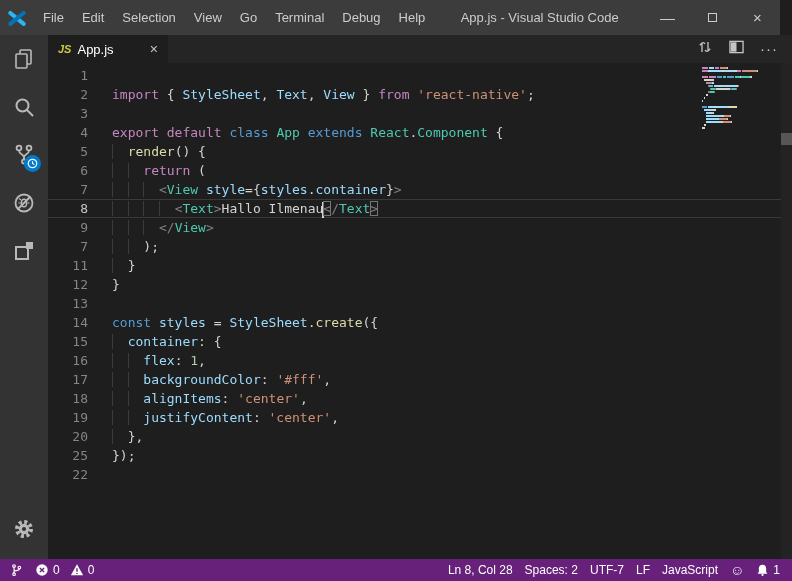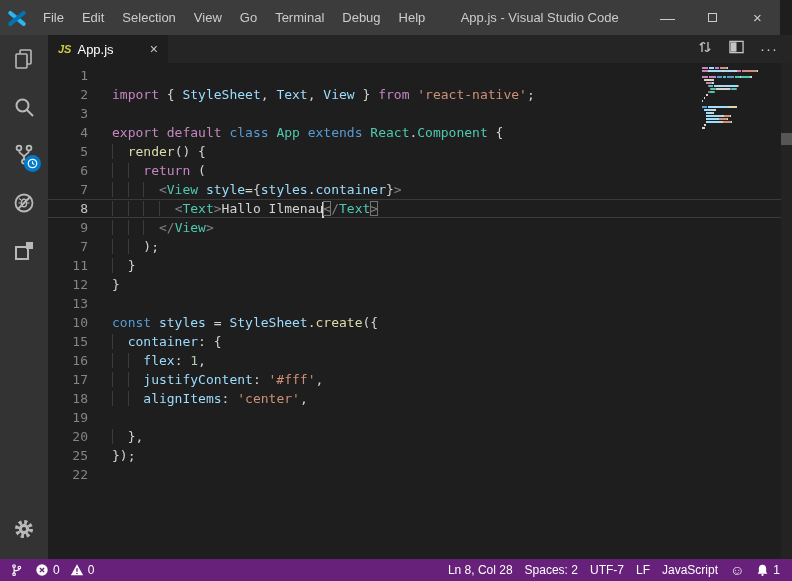--- a/index.html
+++ b/index.html
@@ -189,26 +189,26 @@
             <div class="code-line"><span class="ln">4</span><span class="code-text"><span class="tk-kw1">export</span><span class="tk-pln"> </span><span class="tk-kw1">default</span><span class="tk-pln"> </span><span class="tk-kw2">class</span><span class="tk-pln"> </span><span class="tk-type">App</span><span class="tk-pln"> </span><span class="tk-kw2">extends</span><span class="tk-pln"> </span><span class="tk-type">React</span><span class="tk-pln">.</span><span class="tk-type">Component</span><span class="tk-pln"> {</span></span></div>
             <div class="code-line"><span class="ln">5</span><span class="code-text"><span class="tk-ind">  </span><span class="tk-fn">render</span><span class="tk-pln">() {</span></span></div>
             <div class="code-line"><span class="ln">6</span><span class="code-text"><span class="tk-ind">    </span><span class="tk-kw1">return</span><span class="tk-pln"> (</span></span></div>
             <div class="code-line"><span class="ln">7</span><span class="code-text"><span class="tk-ind">      </span><span class="tk-tp">&lt;</span><span class="tk-type">View</span><span class="tk-pln"> </span><span class="tk-var">style</span><span class="tk-pln">={</span><span class="tk-var">styles</span><span class="tk-pln">.</span><span class="tk-var">container</span><span class="tk-pln">}</span><span class="tk-tp">&gt;</span></span></div>
             <div class="code-line current"><span class="ln">8</span><span class="code-text"><span class="tk-ind">        </span><span class="tk-tp">&lt;</span><span class="tk-type">Text</span><span class="tk-tp">&gt;</span><span class="tk-pln">Hallo Ilmenau</span><span class="cursor"></span><span class="tk-tp boxed">&lt;</span><span class="tk-tp">/</span><span class="tk-type">Text</span><span class="tk-tp boxed">&gt;</span></span></div>
             <div class="code-line"><span class="ln">9</span><span class="code-text"><span class="tk-ind">      </span><span class="tk-tp">&lt;/</span><span class="tk-type">View</span><span class="tk-tp">&gt;</span></span></div>
             <div class="code-line"><span class="ln">7</span><span class="code-text"><span class="tk-ind">    </span><span class="tk-pln">);</span></span></div>
             <div class="code-line"><span class="ln">11</span><span class="code-text"><span class="tk-ind">  </span><span class="tk-pln">}</span></span></div>
             <div class="code-line"><span class="ln">12</span><span class="code-text"><span class="tk-pln">}</span></span></div>
             <div class="code-line"><span class="ln">13</span><span class="code-text"></span></div>
-            <div class="code-line"><span class="ln">10</span><span class="code-text"><span class="tk-kw2">const</span><span class="tk-pln"> </span><span class="tk-var">styles</span><span class="tk-pln"> = </span><span class="tk-var">StyleSheet</span><span class="tk-pln">.</span><span class="tk-fn">create</span><span class="tk-pln">({</span></span></div>
+            <div class="code-line"><span class="ln">14</span><span class="code-text"><span class="tk-kw2">const</span><span class="tk-pln"> </span><span class="tk-var">styles</span><span class="tk-pln"> = </span><span class="tk-var">StyleSheet</span><span class="tk-pln">.</span><span class="tk-fn">create</span><span class="tk-pln">({</span></span></div>
             <div class="code-line"><span class="ln">15</span><span class="code-text"><span class="tk-ind">  </span><span class="tk-var">container</span><span class="tk-pln">: {</span></span></div>
             <div class="code-line"><span class="ln">16</span><span class="code-text"><span class="tk-ind">    </span><span class="tk-var">flex</span><span class="tk-pln">: </span><span class="tk-num">1</span><span class="tk-pln">,</span></span></div>
-            <div class="code-line"><span class="ln">17</span><span class="code-text"><span class="tk-ind">    </span><span class="tk-var">justifyContent</span><span class="tk-pln">: </span><span class="tk-str">'#fff'</span><span class="tk-pln">,</span></span></div>
+            <div class="code-line"><span class="ln">17</span><span class="code-text"><span class="tk-ind">    </span><span class="tk-var">backgroundColor</span><span class="tk-pln">: </span><span class="tk-str">'#fff'</span><span class="tk-pln">,</span></span></div>
             <div class="code-line"><span class="ln">18</span><span class="code-text"><span class="tk-ind">    </span><span class="tk-var">alignItems</span><span class="tk-pln">: </span><span class="tk-str">'center'</span><span class="tk-pln">,</span></span></div>
-            <div class="code-line"><span class="ln">19</span></div>
+            <div class="code-line"><span class="ln">19</span><span class="code-text"><span class="tk-ind">    </span><span class="tk-var">justifyContent</span><span class="tk-pln">: </span><span class="tk-str">'center'</span><span class="tk-pln">,</span></span></div>
             <div class="code-line"><span class="ln">20</span><span class="code-text"><span class="tk-ind">  </span><span class="tk-pln">},</span></span></div>
             <div class="code-line"><span class="ln">25</span><span class="code-text"><span class="tk-pln">});</span></span></div>
             <div class="code-line"><span class="ln">22</span><span class="code-text"></span></div>
           </div>
         <div class="minimap">
             <div class="mm-line">
               <span class="mm-seg" style="width: 6px; background: rgb(197, 134, 192);"></span>
               <span class="mm-seg" style="width: 1px;"></span>
               <span class="mm-seg" style="width: 5px; background: rgb(156, 220, 254);"></span>
               <span class="mm-seg" style="width: 1px;"></span>

